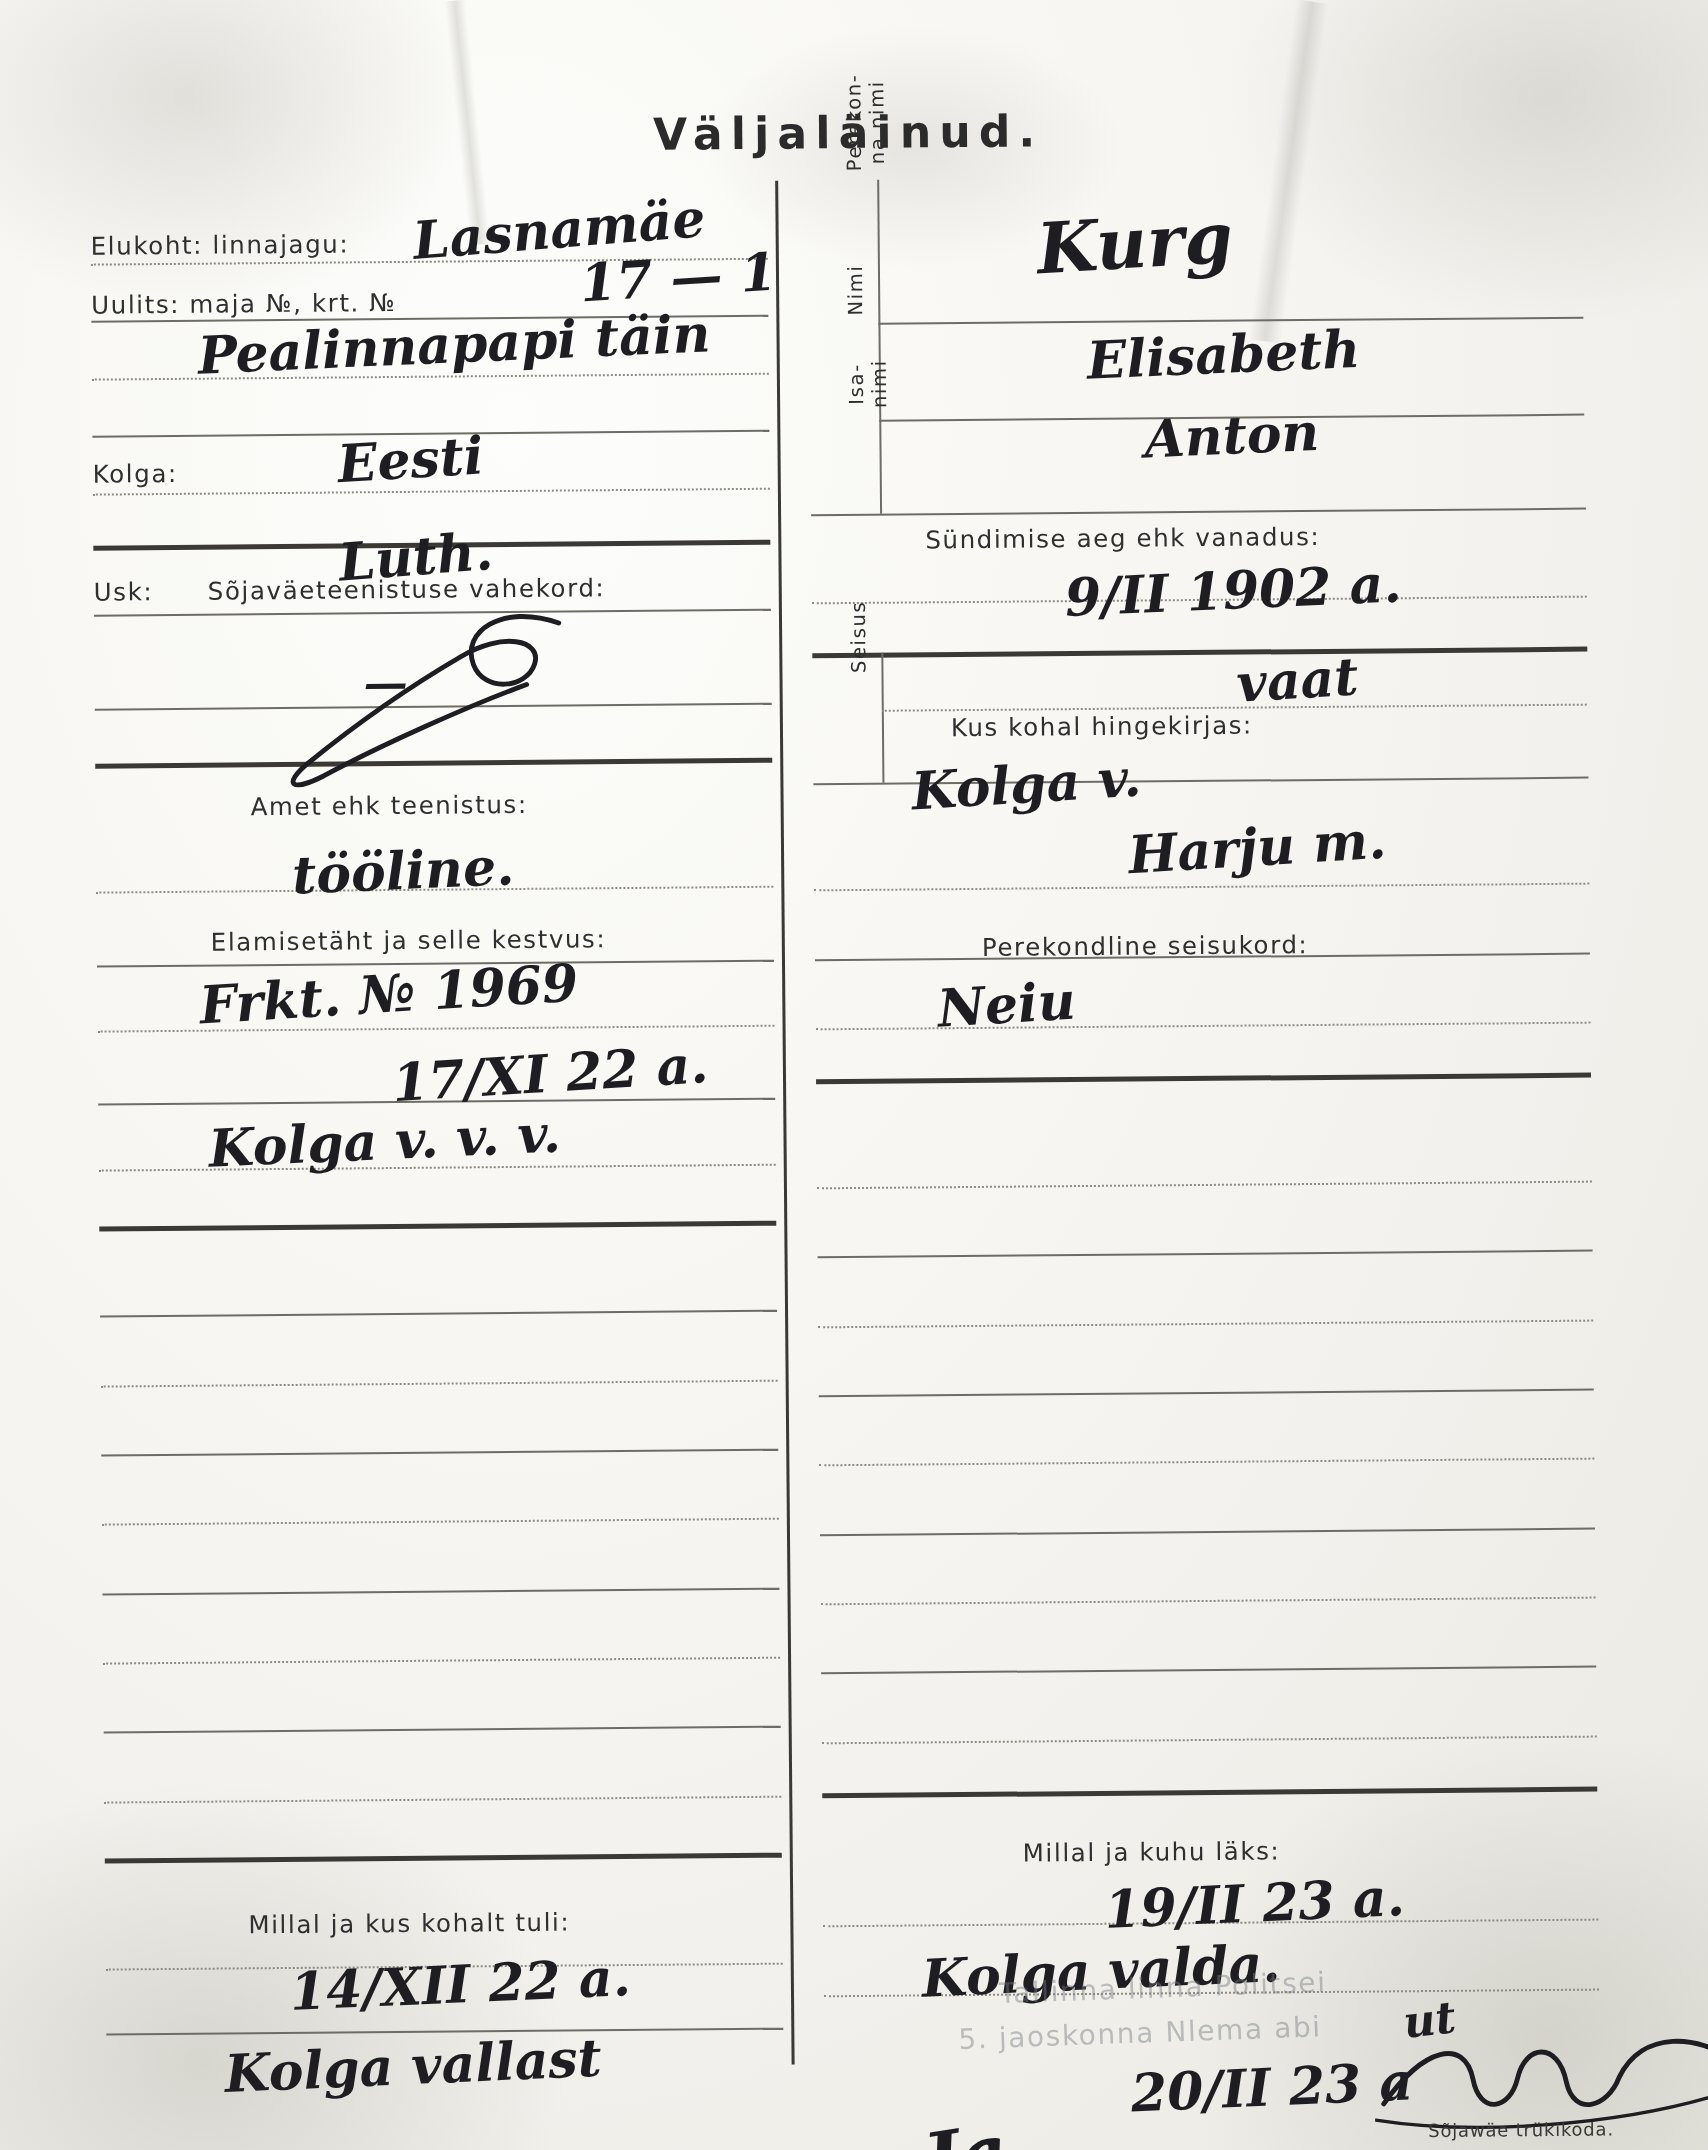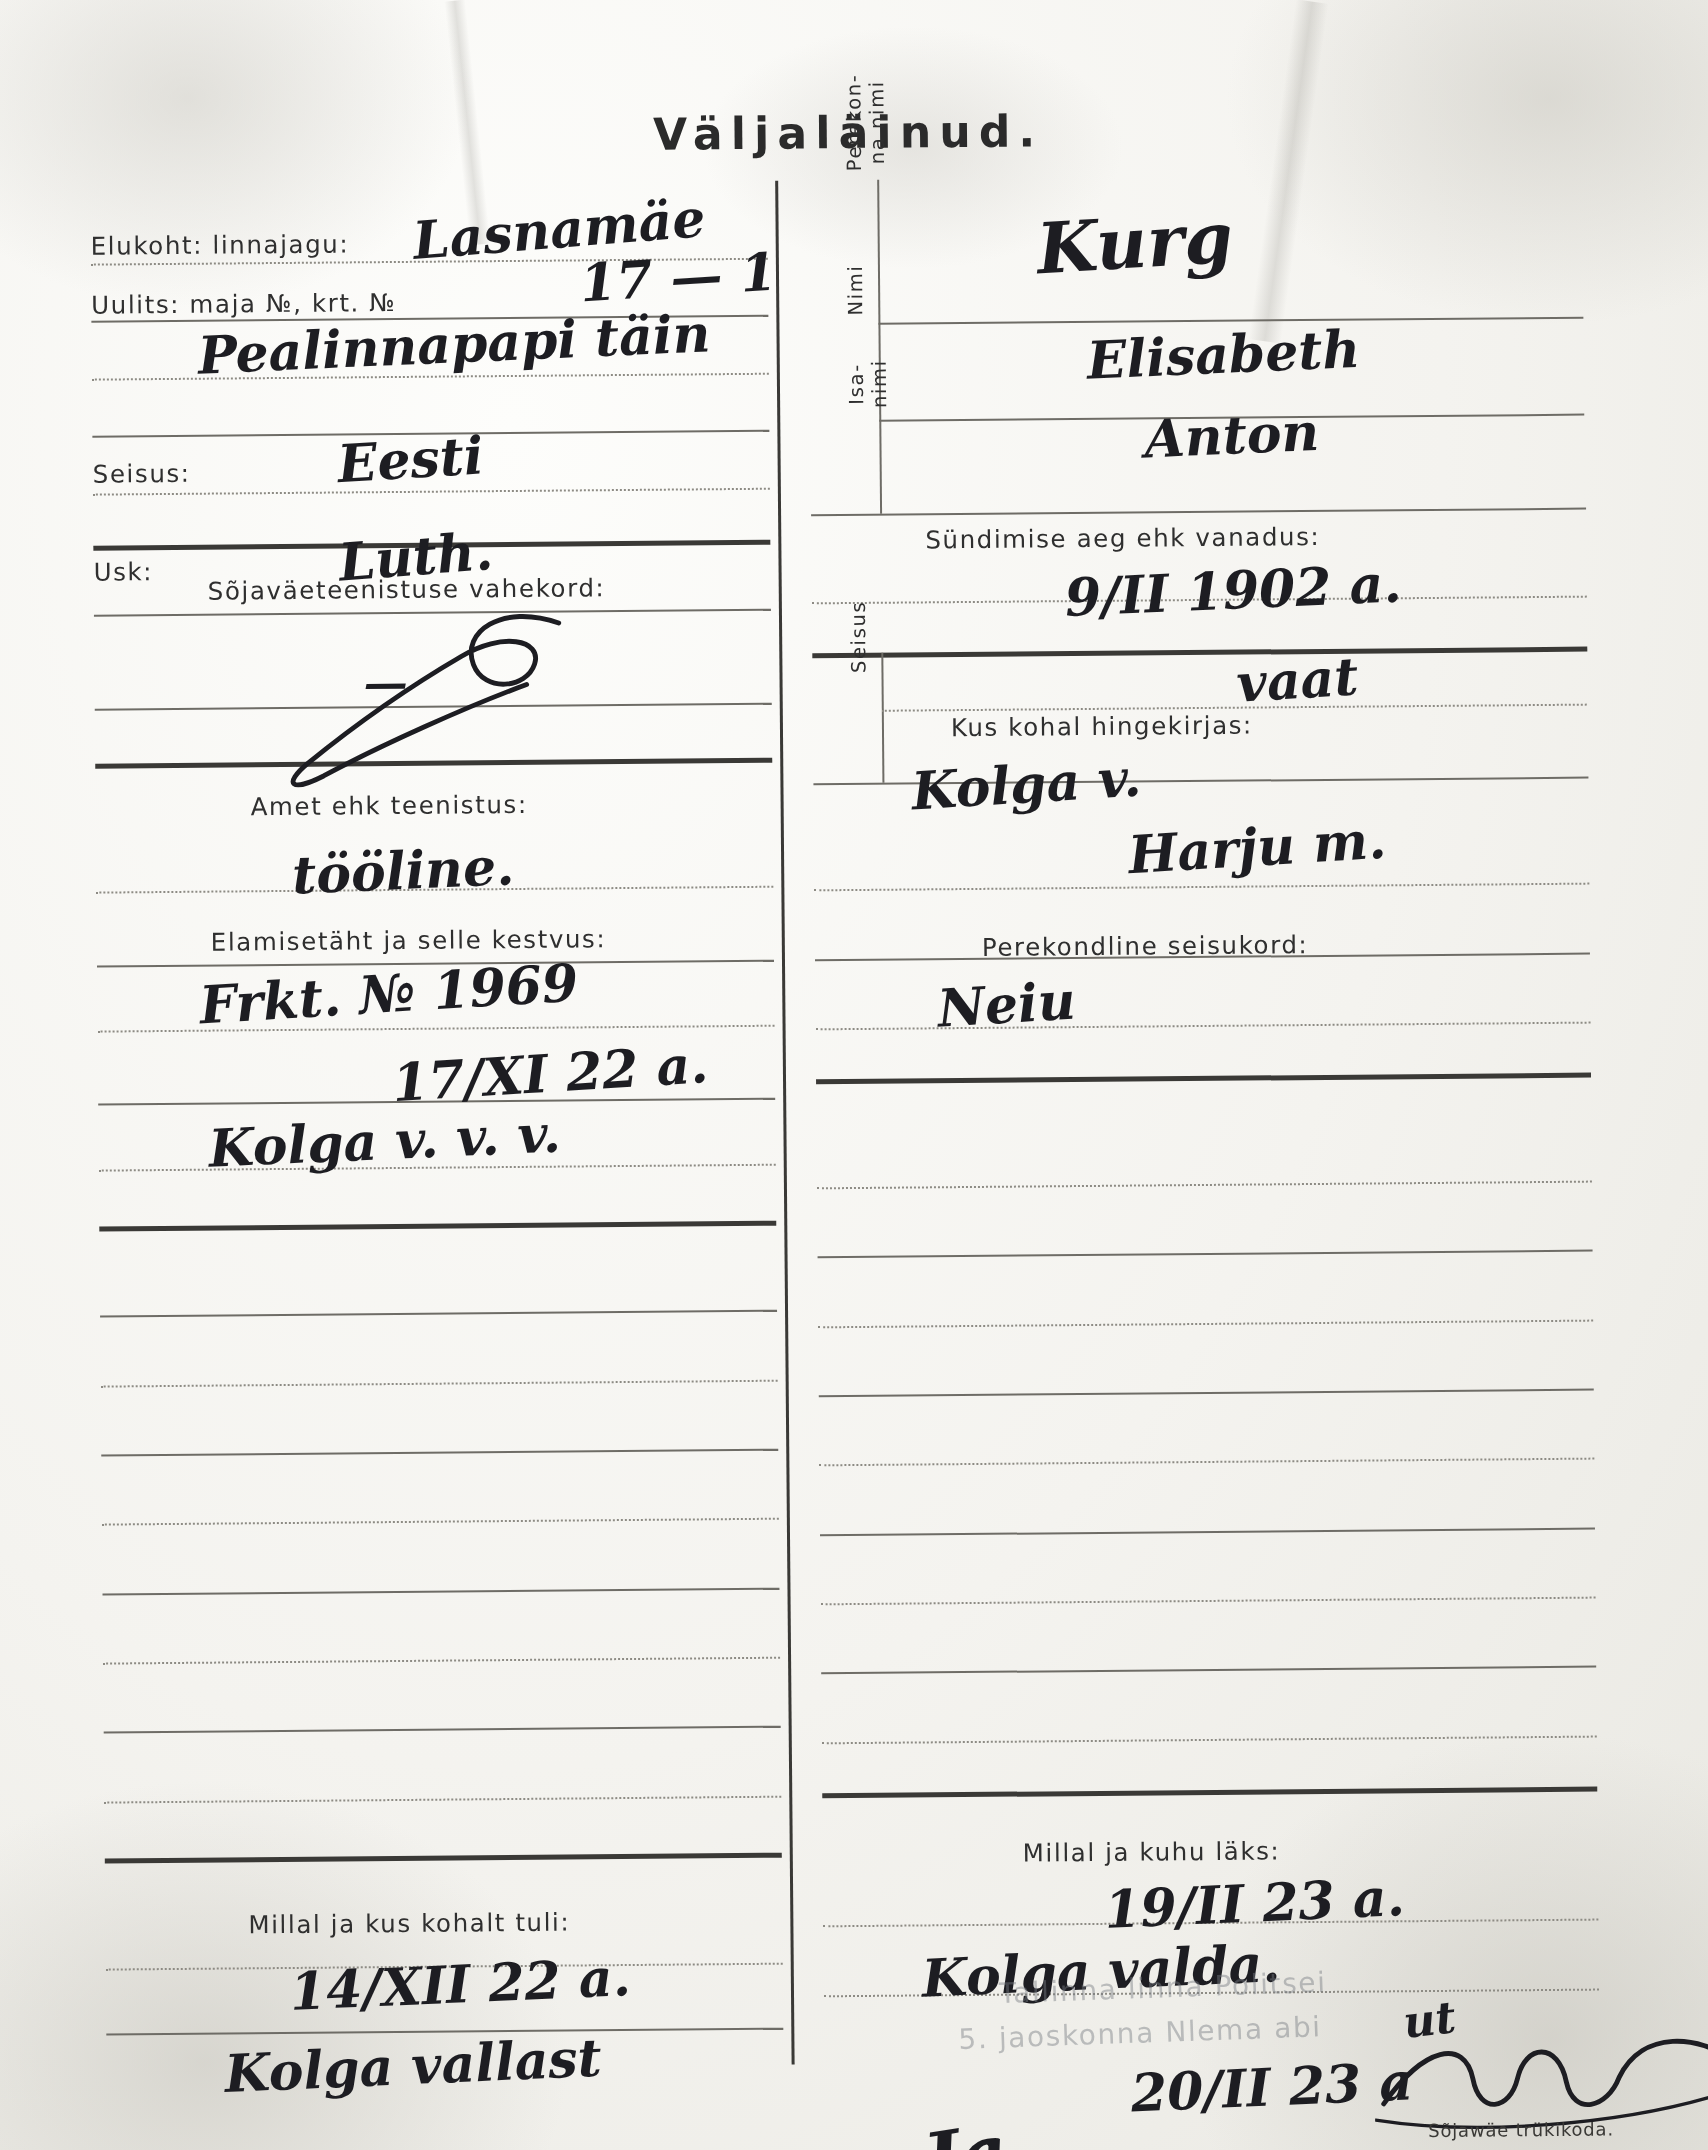--- a/index.html
+++ b/index.html
@@ -207,22 +207,22 @@
     <div class="rule dotted" style="left:718px; top:1521px; width:775px;"></div>
     <div class="rule" style="left:718px; top:1590px; width:775px;"></div>
     <div class="rule dotted" style="left:718px; top:1660px; width:775px;"></div>
     <div class="rule thick" style="left:718px; top:1711px; width:775px;"></div>
 
     <div class="rule dotted" style="left:718px; top:1843px; width:775px;"></div>
     <div class="rule dotted" style="left:718px; top:1913px; width:775px;"></div>
 
     <div class="plabel" style="left:0px; top:143px;">Elukoht: linnajagu:</div>
     <div class="plabel" style="left:0px; top:202px;">Uulits: maja №, krt. №</div>
-    <div class="plabel" style="left:0px; top:371px;">Seisus:</div>
-    <div class="plabel" style="left:0px; top:469px;">Usk:</div>
+    <div class="plabel" style="left:0px; top:371px;">Kolga:</div>
+    <div class="plabel" style="left:0px; top:489px;">Usk:</div>
     <div class="plabel" style="left:114px; top:489px;">Sõjaväeteenistuse vahekord:</div>
     <div class="plabel" style="left:155px; top:705px;">Amet ehk teenistus:</div>
     <div class="plabel" style="left:114px; top:840px;">Elamisetäht ja selle kestvus:</div>
     <div class="plabel" style="left:143px; top:1823px;">Millal ja kus kohalt tuli:</div>
 
     <div class="hw s3" style="left:322px; top:114px; transform:rotate(-4deg);">Lasnamäe</div>
     <div class="hw s3" style="left:489px; top:163px; transform:rotate(-3deg);">17 — 1</div>
     <div class="hw s3" style="left:106px; top:228px; transform:rotate(-2deg);">Pealinnapapi täin</div>
     <div class="hw s3" style="left:245px; top:343px; transform:rotate(-3deg);">Eesti</div>
     <div class="hw s3" style="left:245px; top:440px; transform:rotate(-4deg);">Luth.</div>

